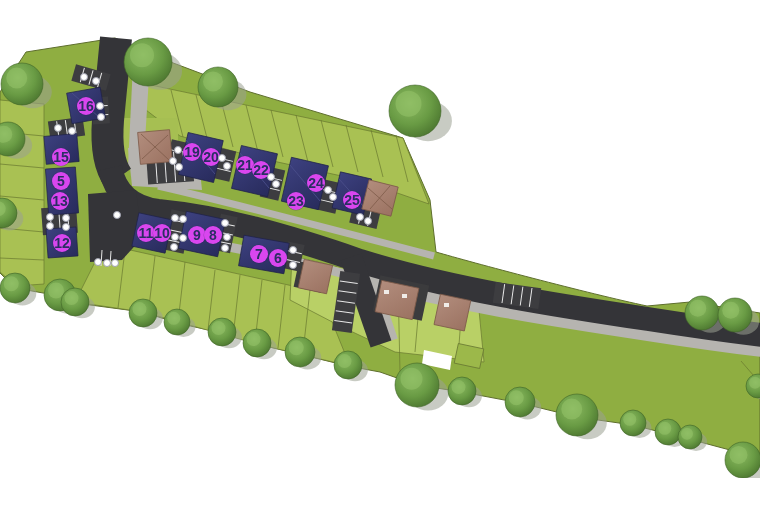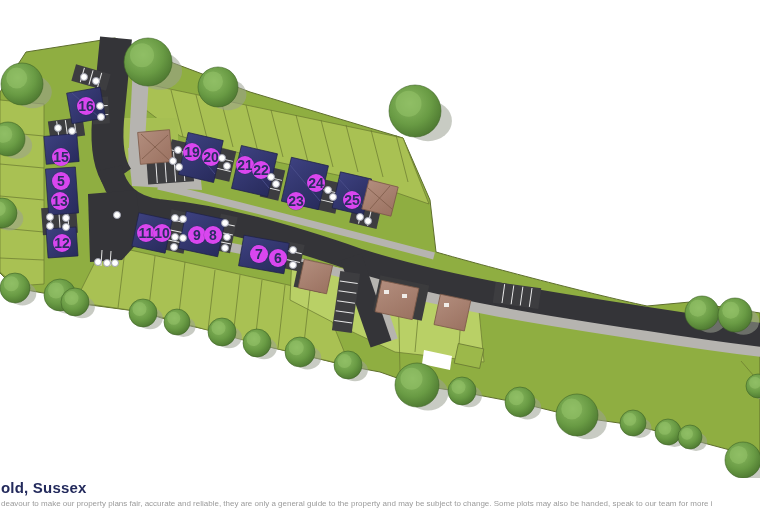--- a/index.html
+++ b/index.html
@@ -458,17 +458,13 @@
       <div class="space-dot" style="left: 171px; top: 233px;"></div>
       <div class="space-dot" style="left: 179px; top: 234px;"></div>
       <div class="space-dot" style="left: 170px; top: 243px;"></div>
       <div class="space-dot" style="left: 221px; top: 219px;"></div>
       <div class="space-dot" style="left: 223px; top: 233px;"></div>
       <div class="space-dot" style="left: 221px; top: 244px;"></div>
       <div class="space-dot" style="left: 289px; top: 246px;"></div>
       <div class="space-dot" style="left: 289px; top: 261px;"></div>
     </div>
 
-  <div class="caption">
-    <div class="dev-title">old, Sussex</div>
-    <div class="disclaimer">deavour to make our property plans fair, accurate and reliable, they are only a general guide to the property and may be subject to change. Some plots may also be handed, speak to our team for more i</div>
-  </div>
 </div>
 
 </body></html>

